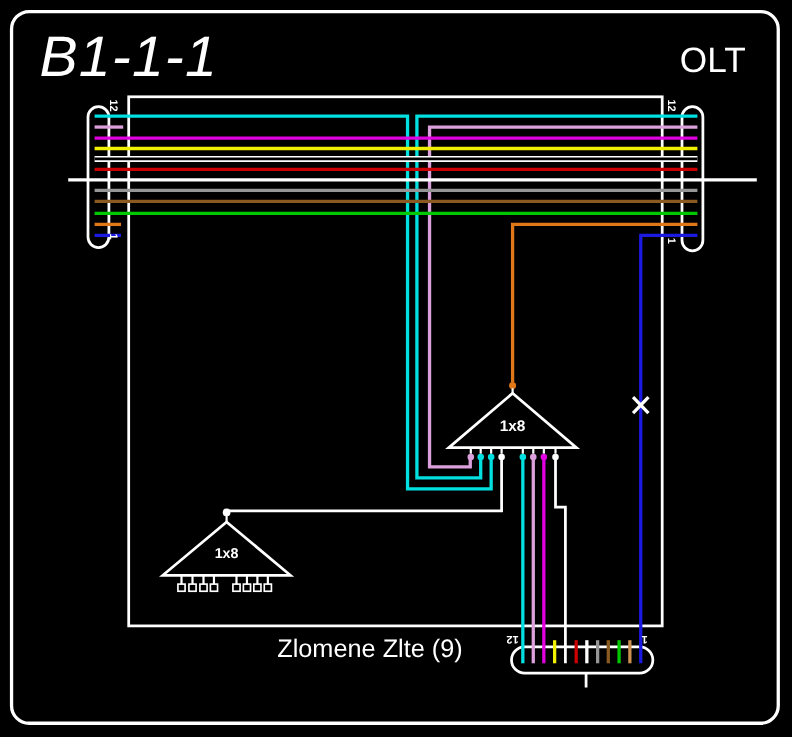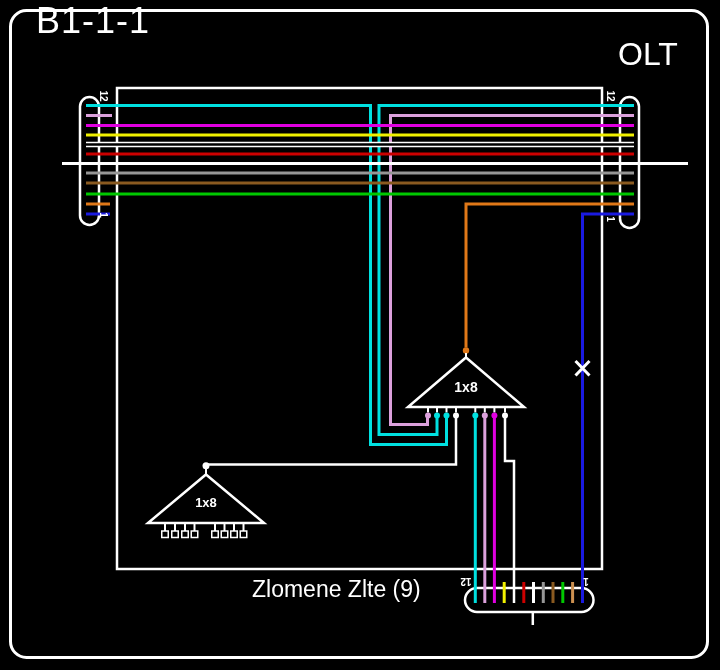--- a/index.html
+++ b/index.html
@@ -1,20 +1,20 @@
 <!DOCTYPE html>
 <html><head>
 <meta charset="utf-8">
 <style>
   html,body{margin:0;padding:0;background:#000;}
   .stage{position:relative;width:720px;height:670px;background:#000;overflow:hidden;
          font-family:"Liberation Sans",sans-serif;}
   .stage svg{position:absolute;left:0;top:0;}
   .txt{position:absolute;color:#fff;white-space:nowrap;}
-  .title{left:36px;top:0;font-size:36px;letter-spacing:1px;}
+  .title{left:36px;top:22px;font-size:52px;letter-spacing:1px;font-style:italic;}
   .olt{left:618px;top:36px;font-size:32px;}
   .bottom-label{left:252px;top:576px;font-size:23px;}
   svg text{fill:#fff;font-family:"Liberation Sans",sans-serif;}
   .splitter-label{font-size:14px;font-weight:bold;}
   .splitter-label-sm{font-size:13px;font-weight:bold;}
   .port-num{font-size:10px;font-weight:bold;}
   .nofill{fill:none;}
   .wstroke{stroke:#ffffff;}
   .sw3{stroke-width:3;}
   .sw25{stroke-width:2.5;}

